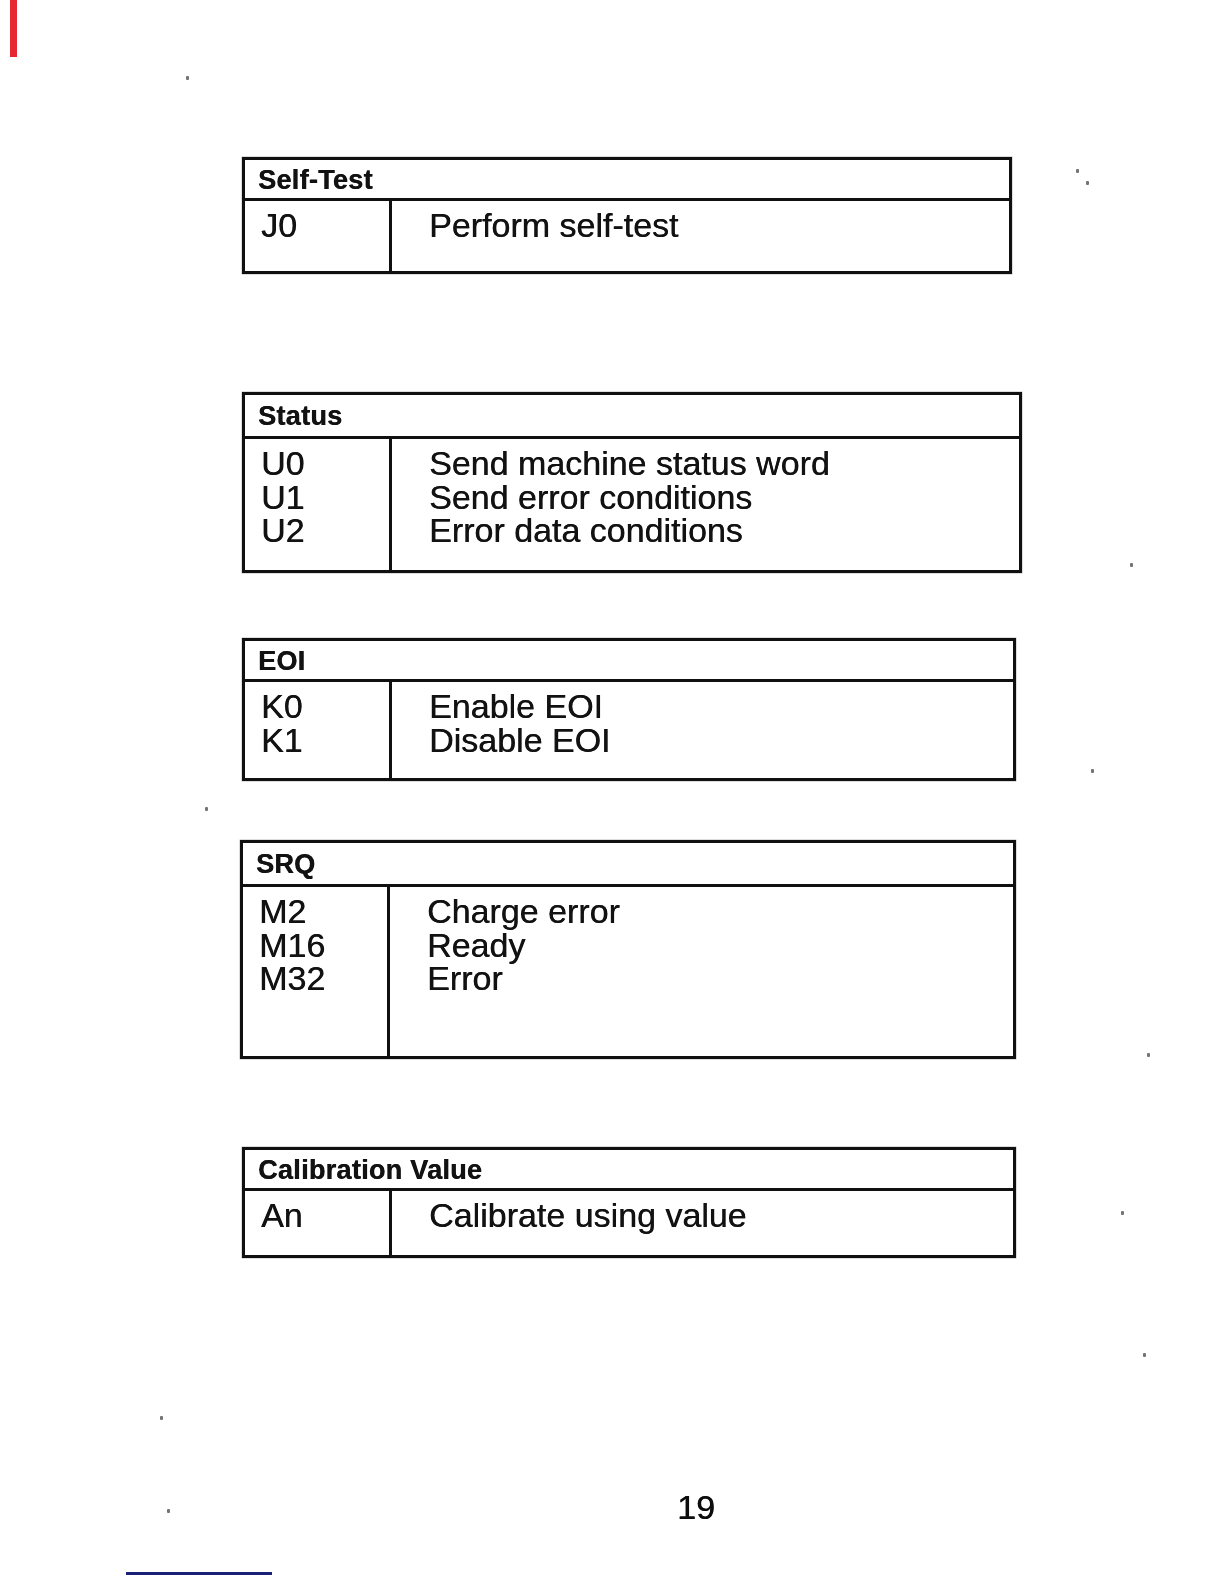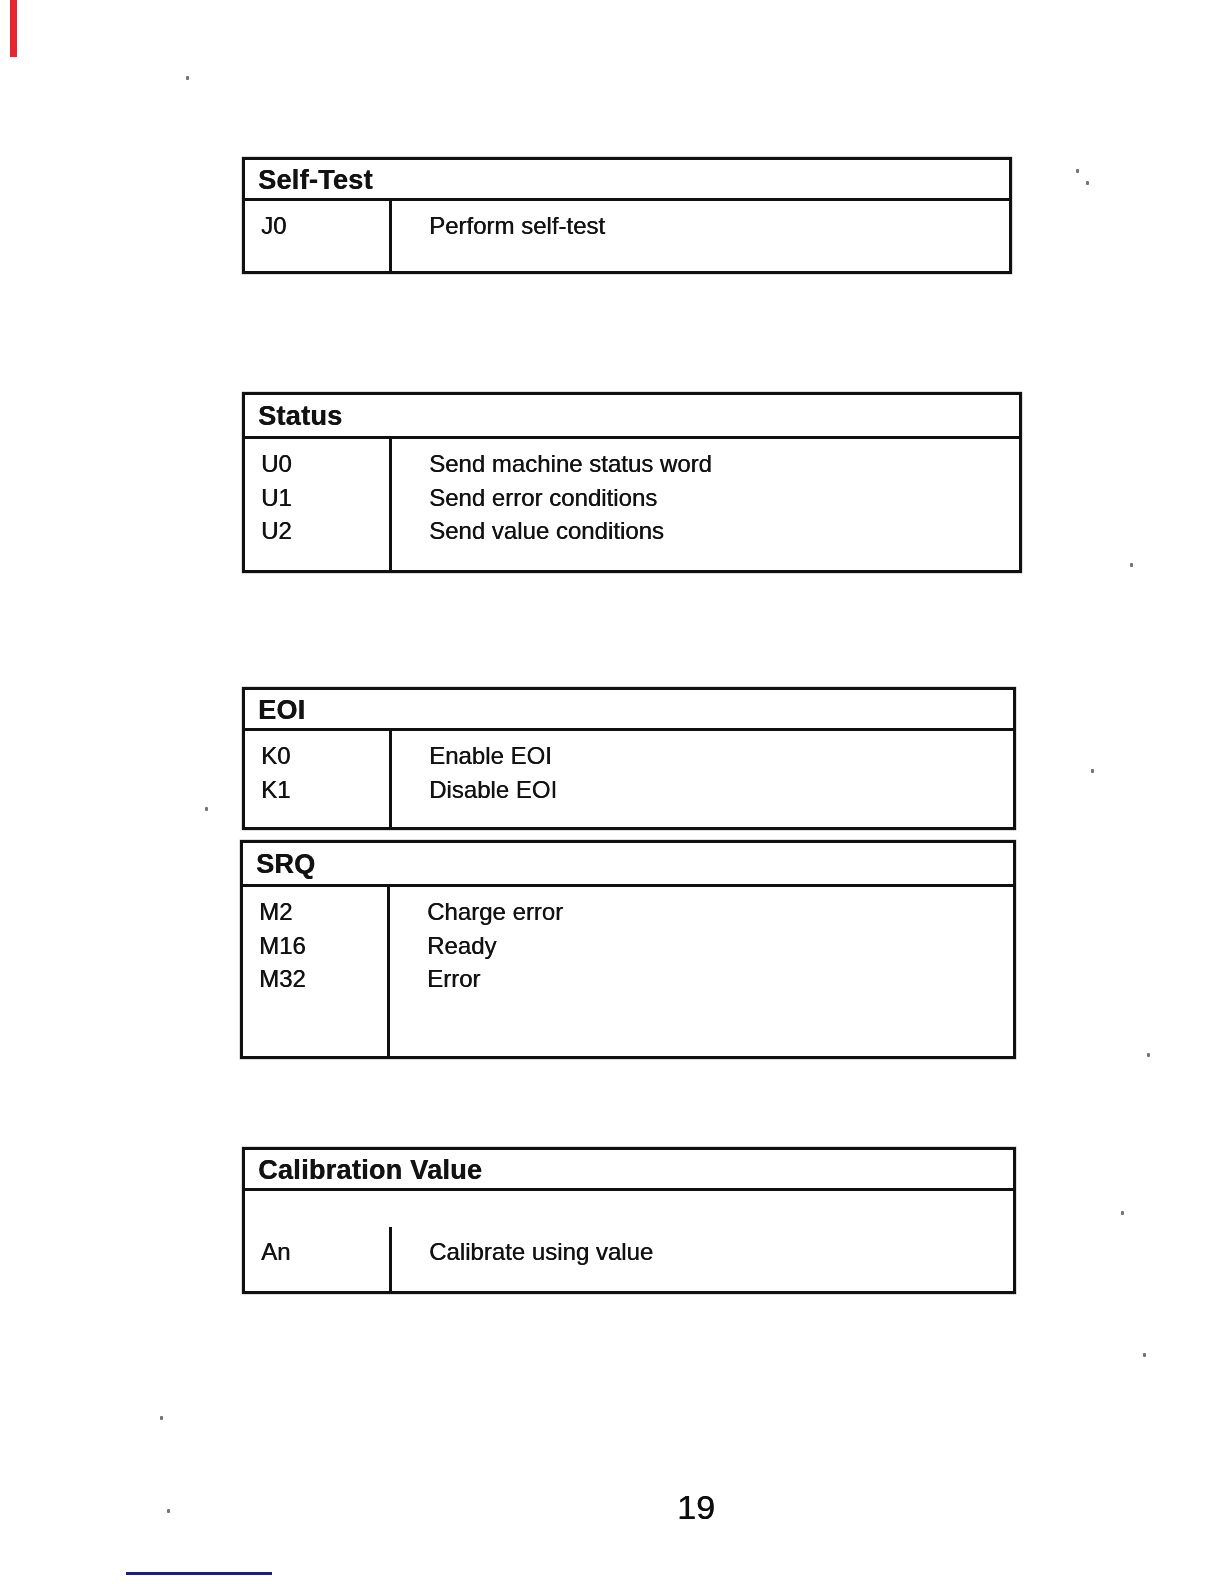--- a/index.html
+++ b/index.html
@@ -69,46 +69,46 @@
   .tbl-body::before {       
     content: "";
     position: absolute;
     left: 144px; top: 0; bottom: 0;
     width: 3px;
     background: #101010;
   }
   .tbl-row {
     display: flex;
     line-height: 33.5px;
-    font-size: 24px;
+    font-size: 34px;
     text-shadow: 0.4px 0 0 currentColor;
   }
   .cell-code {
     width: 144px;
     box-sizing: border-box;
     padding-left: 16px;
     flex: 0 0 auto;
   }
   .cell-desc {
     padding-left: 40px;
   }
 
   
   .slot-0 { left: 242px; top: 157px;  width: 770px; }
   .slot-0 .tbl-body { min-height: 52px; }
   .slot-1 { left: 242px; top: 392px;  width: 780px; }
   .slot-1 .tbl-header { height: 44px; }
   .slot-1 .tbl-body { min-height: 113px; }
-  .slot-2 { left: 242px; top: 687px;  width: 774px; }
+  .slot-2 { left: 242px; top: 638px;  width: 774px; }
   .slot-2 .tbl-body { min-height: 78px; }
   .slot-3 { left: 240px; top: 840px;  width: 776px; }
   .slot-3 .tbl-header { height: 44px; }
   .slot-3 .tbl-body { min-height: 151px; }
   .slot-4 { left: 242px; top: 1147px; width: 774px; }
-  .slot-4 .tbl-body { min-height: 46px; margin-top: 36px; }
+  .slot-4 .tbl-body { min-height: 46px; }
 
   .page-number {
     position: absolute;
     left: 666px; top: 1488px;
     width: 60px;
     text-align: center;
     font-size: 34px;
     color: #0d0d0d;
     text-shadow: 0.5px 0 0 currentColor;
   }
@@ -152,21 +152,21 @@
         <div class="tbl-row">
           <span class="cell-code">U0</span>
           <span class="cell-desc">Send machine status word</span>
         </div>
         <div class="tbl-row">
           <span class="cell-code">U1</span>
           <span class="cell-desc">Send error conditions</span>
         </div>
         <div class="tbl-row">
           <span class="cell-code">U2</span>
-          <span class="cell-desc">Send value conditions</span>
+          <span class="cell-desc">Error data conditions</span>
         </div>
       </div>
 </section>
   <section class="cmd-table slot-2">
   <div class="tbl-header">
     <span class="tbl-title">EOI</span>
   </div>
   <div class="tbl-body">
         <div class="tbl-row">
           <span class="cell-code">K0</span>

